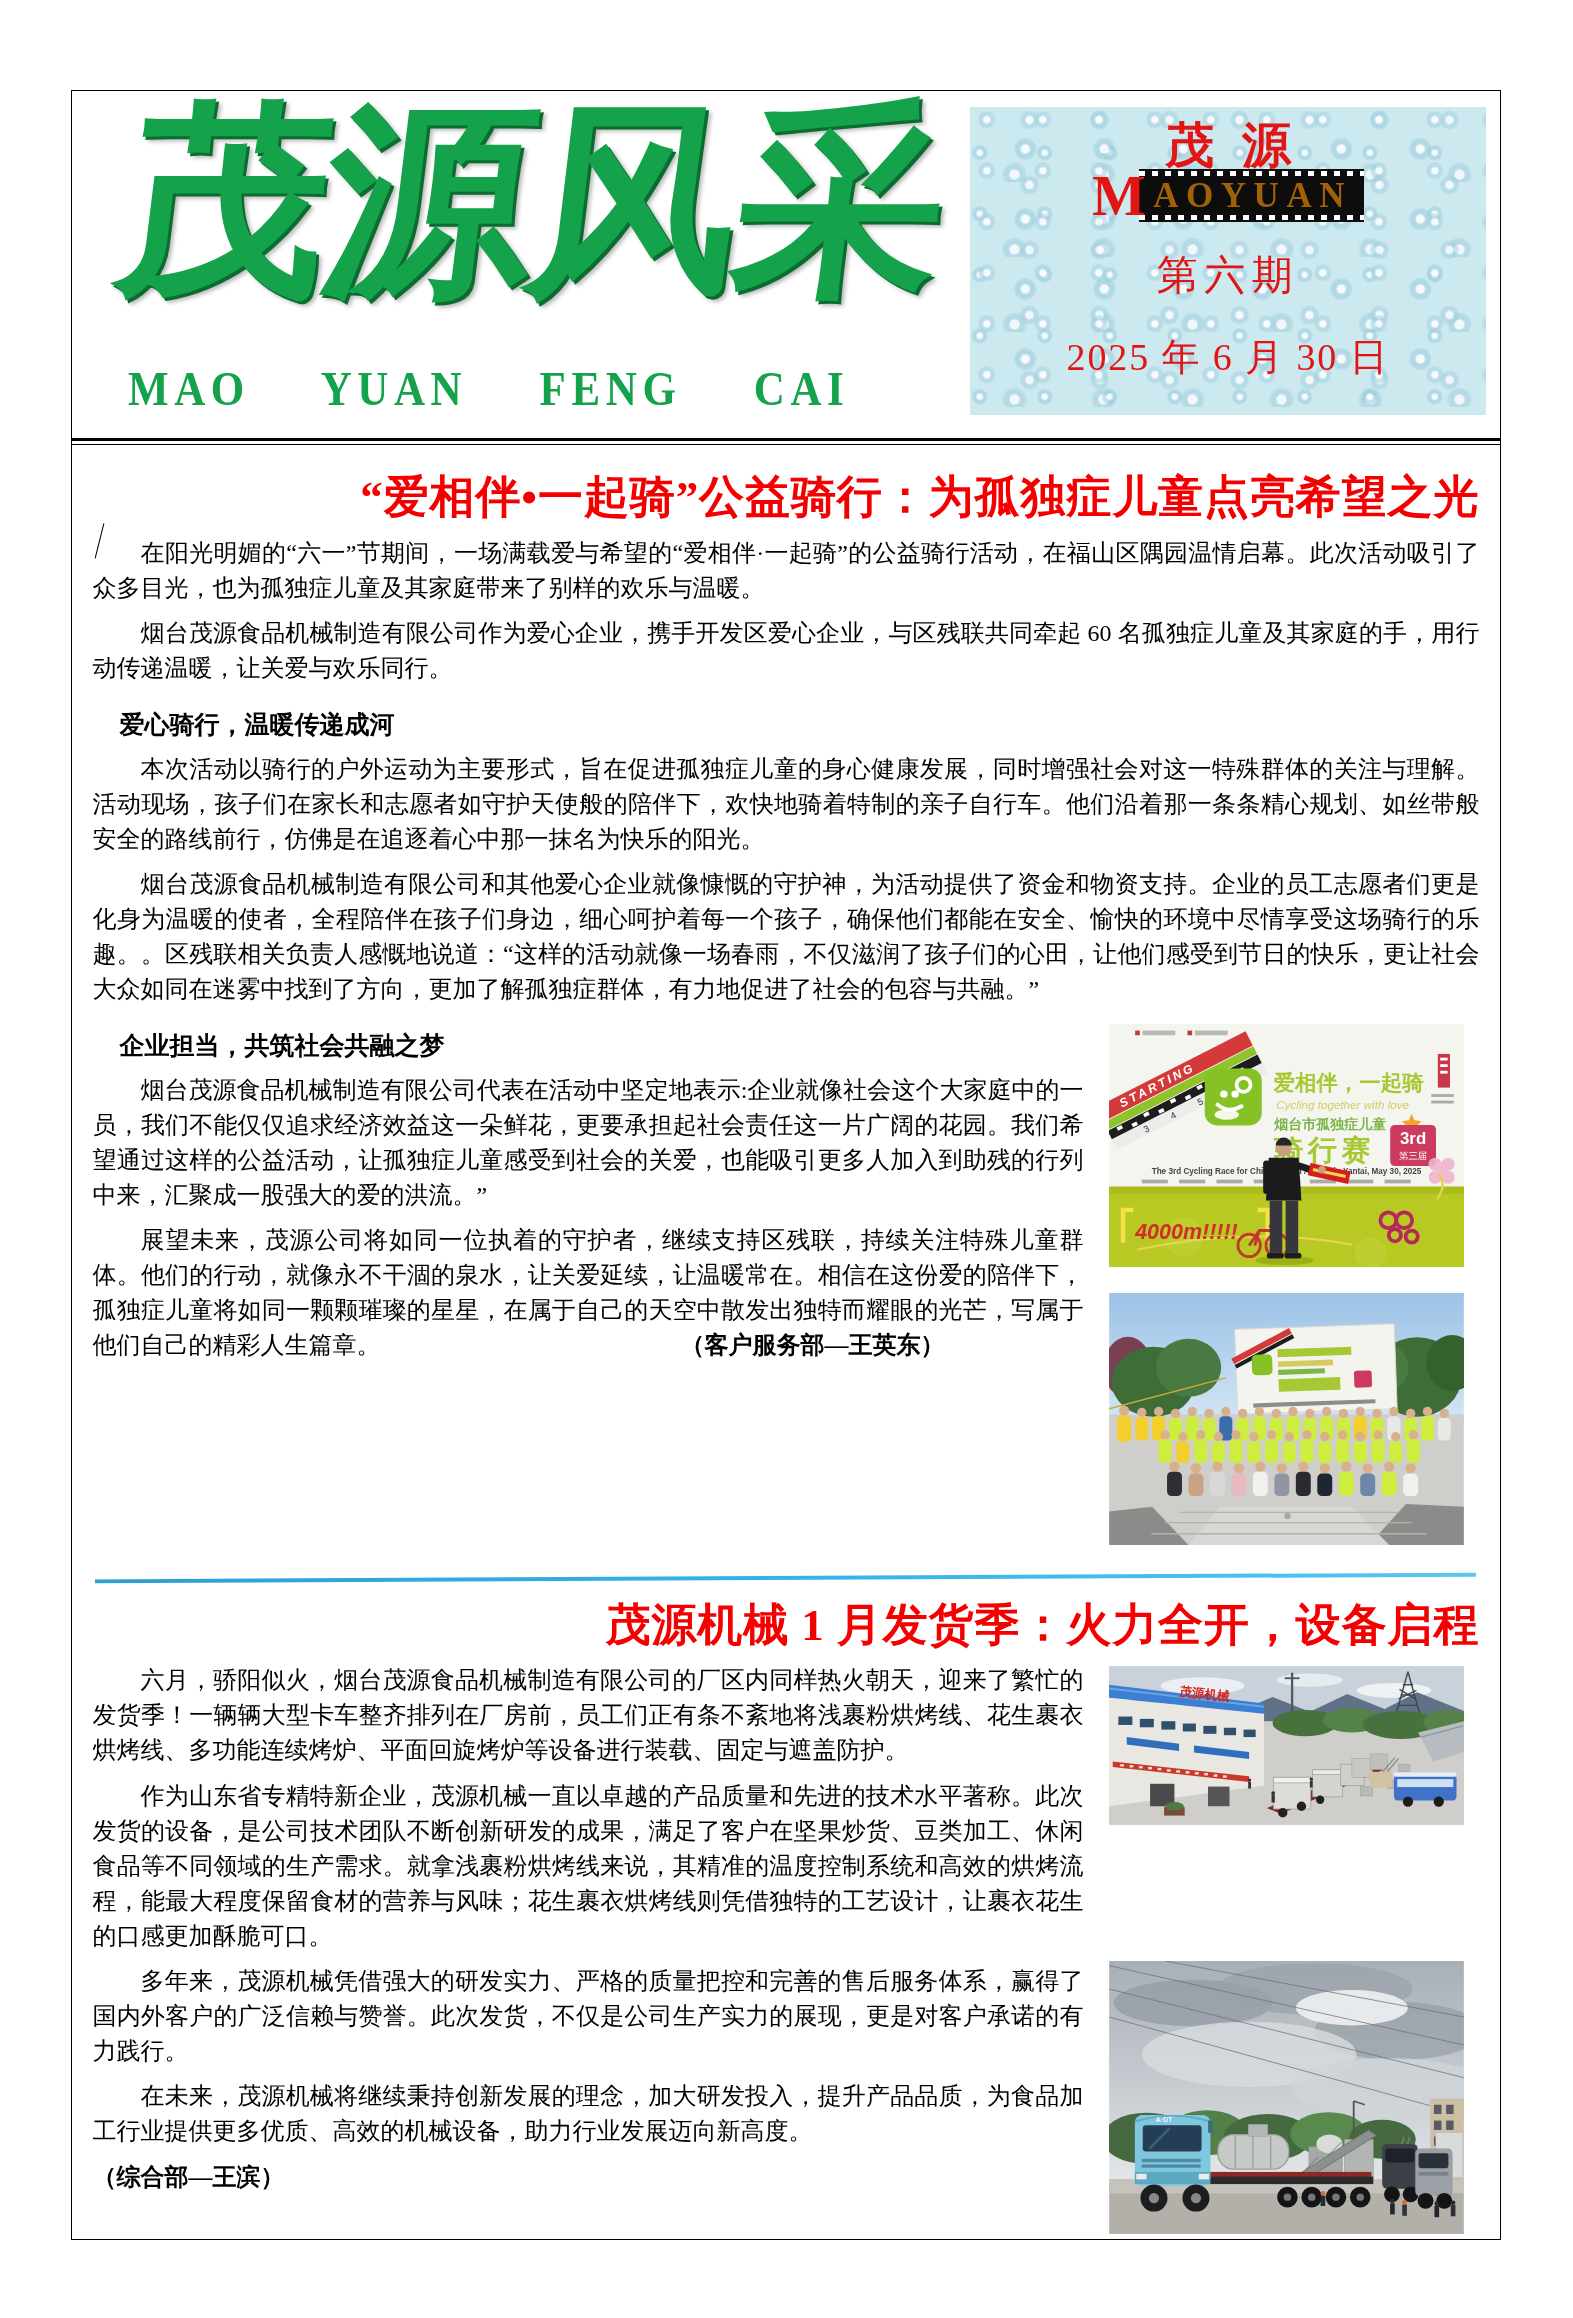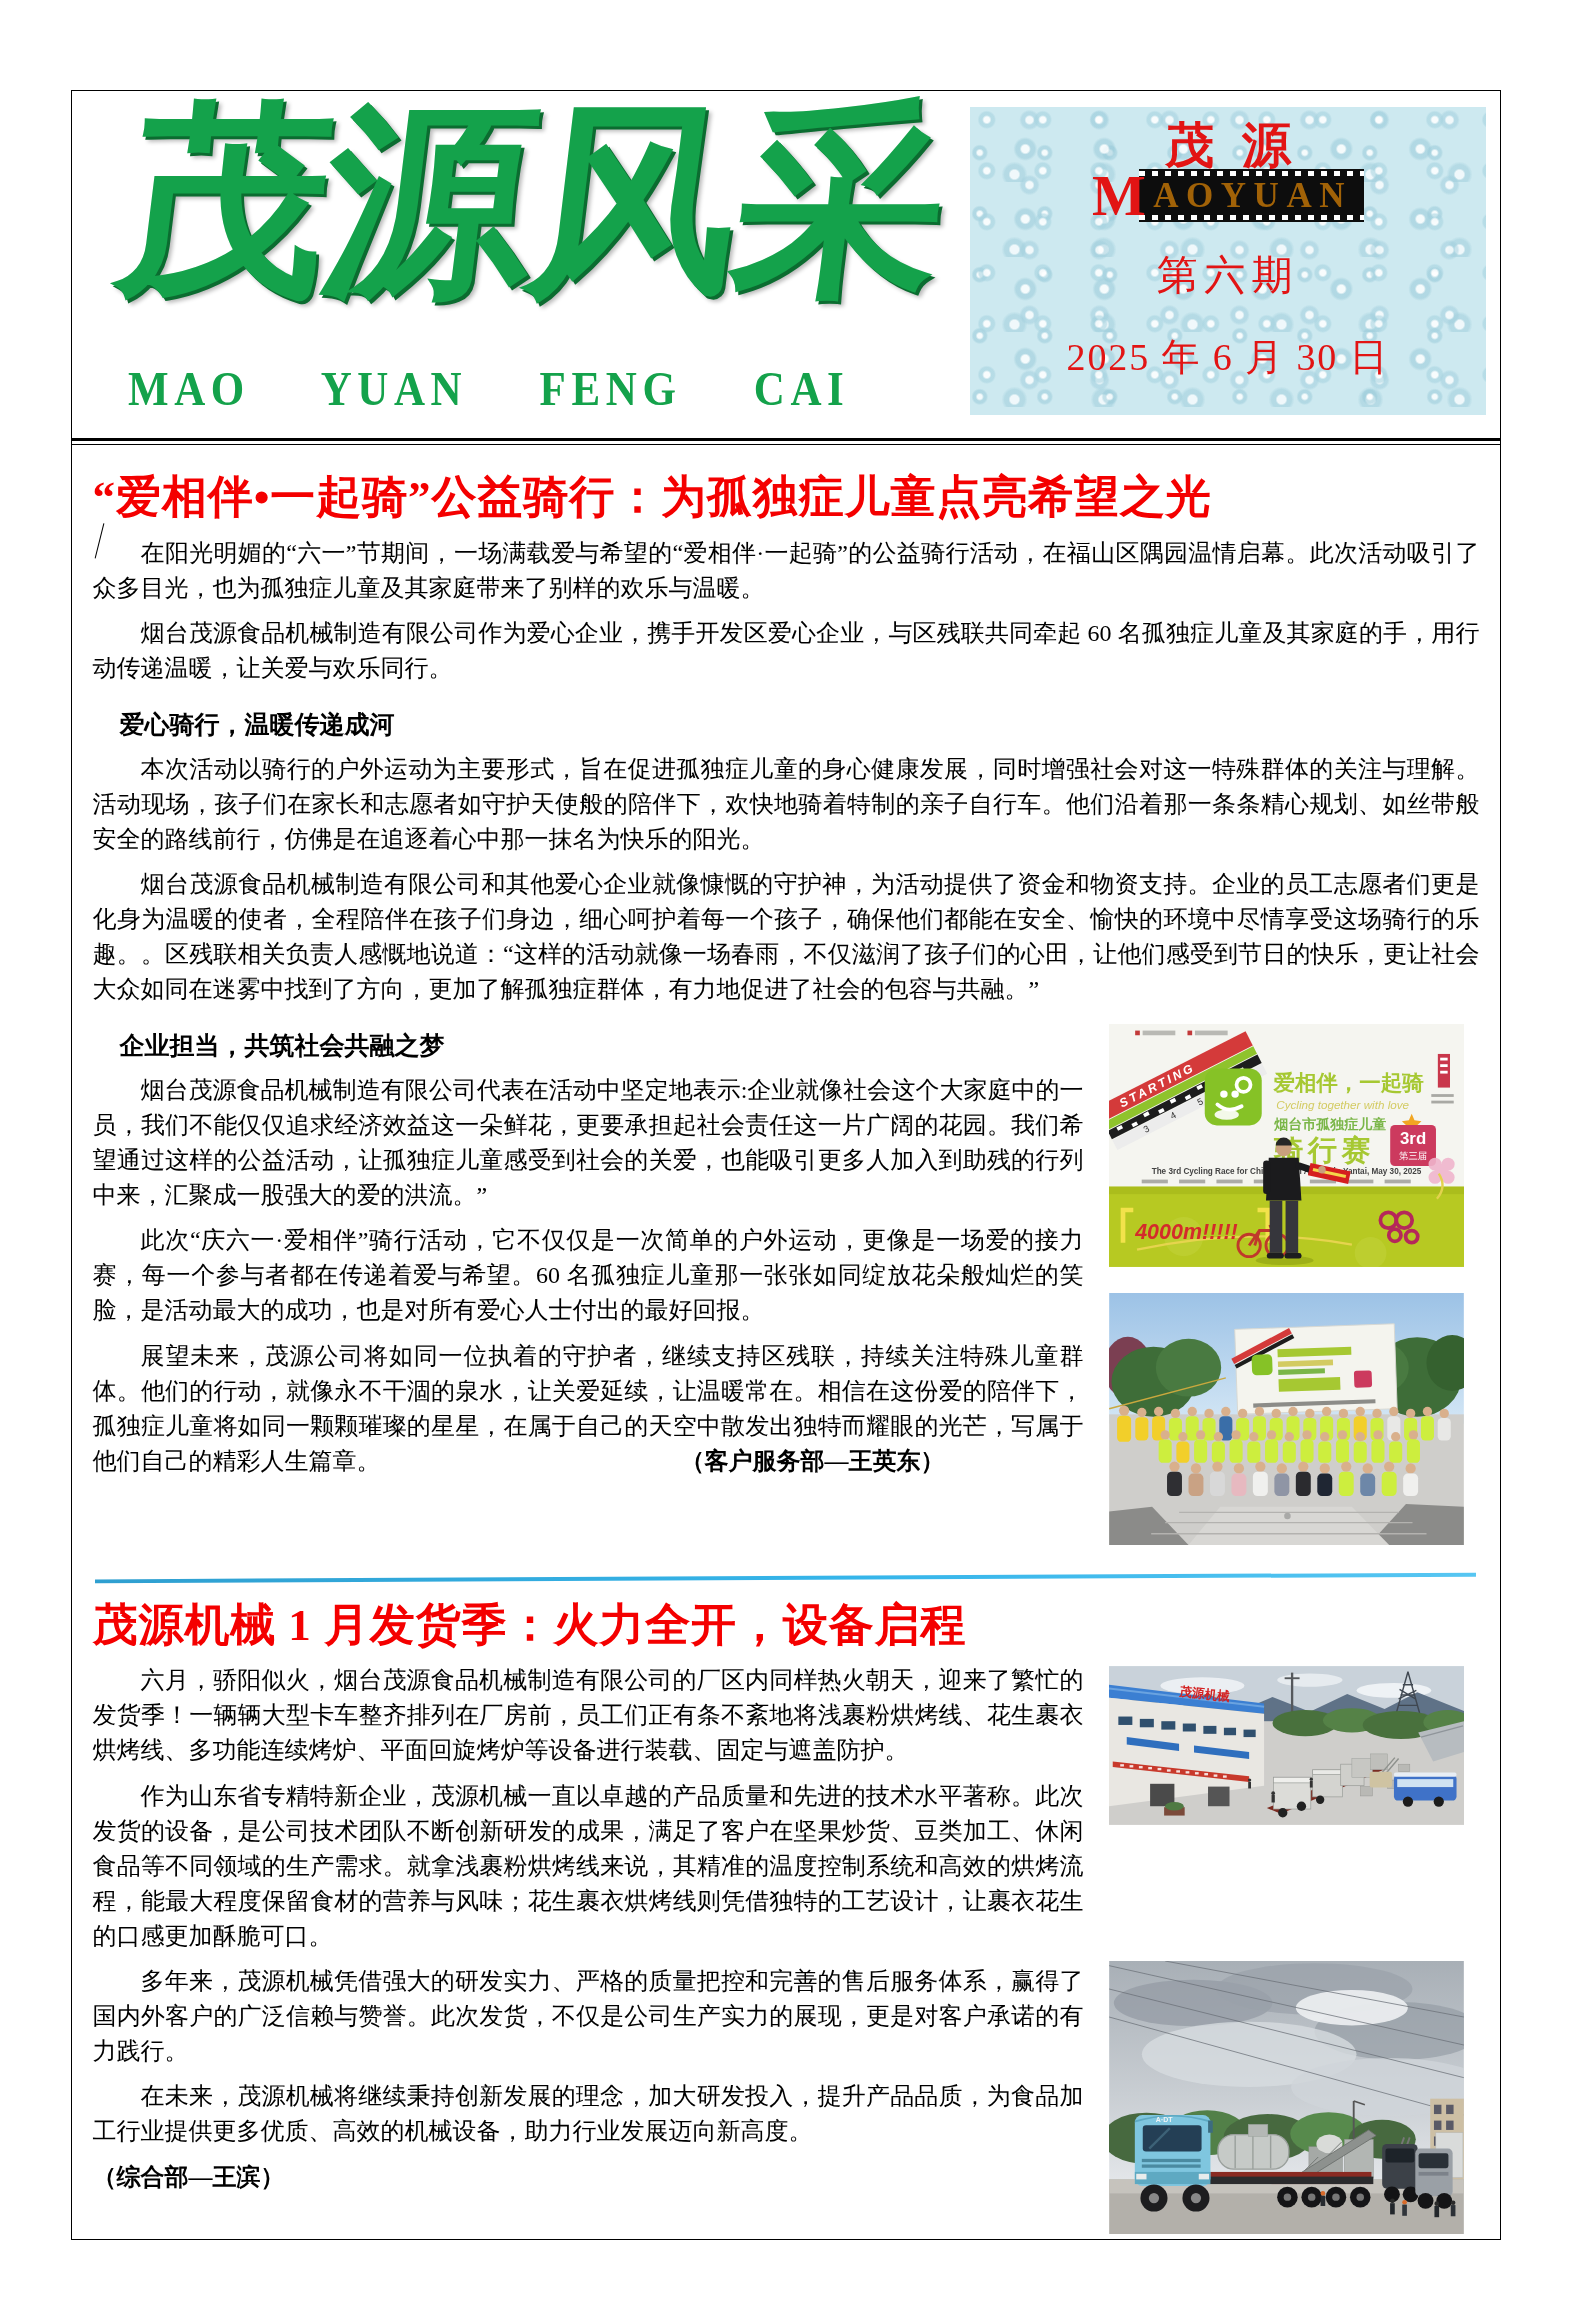--- a/index.html
+++ b/index.html
@@ -25,21 +25,21 @@
   .logo-film::before,.logo-film::after{content:"";position:absolute;left:0;right:0;height:4.7px;background:repeating-linear-gradient(90deg,#fff 0 5.6px,transparent 5.6px 13px);}
   .logo-film::before{top:2.3px;} .logo-film::after{bottom:2.3px;}
   .issue{margin-top:26px;font-size:41px;font-weight:normal;color:#e21414;letter-spacing:6.5px;}
   .idate{margin-top:29px;font-size:38px;color:#e21414;letter-spacing:1.9px;}
   
   .rule-double{height:2.8px;border-top:3.3px solid #000;border-bottom:1.4px solid #000;}
   .stray{position:absolute;left:27px;top:432px;width:1.4px;height:36px;background:#000;transform:rotate(14deg);}
   
   .content{padding:2.8px 20.6px 0 20.6px;font-size:24px;line-height:35px;color:#000;text-align:justify;}
   .content p{margin:10.3px 0;text-indent:2em;}
-  h1.t1,h2.t2{color:#f40000;text-align:left;font-size:45px;line-height:1.25;font-weight:bold;margin:21.5px 0 8.4px 0;letter-spacing:0.9px;}
+  h1.t1,h2.t2{color:#f40000;text-align:right;font-size:45px;line-height:1.25;font-weight:bold;margin:21.5px 0 8.4px 0;letter-spacing:0.9px;}
   h2.t2{margin-top:17px;}
   h3.sec{font-size:25px;margin:20.6px 0 9.3px 0;padding-left:27px;font-weight:bold;}
   .attrib1{display:inline-block;margin-left:252px;font-weight:bold;}
   .attrib2{padding-right:117px;font-weight:bold;text-indent:0 !important;}
   .float-col{float:right;width:370px;margin:6.5px 0 4.7px 26px;}
   .float-col .ph{display:block;margin:0 0 26px 0;}
   .float-col2{float:right;width:370px;margin:4.7px 0 4.7px 26px;}
   .float-col2 .ph{display:block;}
   .gap2{height:136px;}
   .blue-rule{clear:both;border:none;height:4.2px;margin:20.6px 2.8px 12px 2.8px;background:linear-gradient(90deg,#2f9fd0,#35b5ea 55%,#57c6f2);transform:rotate(-0.28deg);}
@@ -332,21 +332,20 @@
         <polygon points="170,540 238,458 520,458 600,540" fill="#d8d7d4"></polygon>
         <line x1="150" y1="470" x2="620" y2="470" stroke="#b3b2af" stroke-width="3"></line>
         <line x1="120" y1="492" x2="650" y2="492" stroke="#b3b2af" stroke-width="3"></line>
         <line x1="90" y1="516" x2="680" y2="516" stroke="#b3b2af" stroke-width="3"></line>
         <circle cx="382" cy="478" r="7" fill="#a9a9a7"></circle>
       </svg>
     </div>
 
     <h3 class="sec">企业担当，共筑社会共融之梦</h3>
     <p>烟台茂源食品机械制造有限公司代表在活动中坚定地表示:企业就像社会这个大家庭中的一员，我们不能仅仅追求经济效益这一朵鲜花，更要承担起社会责任这一片广阔的花园。我们希望通过这样的公益活动，让孤独症儿童感受到社会的关爱，也能吸引更多人加入到助残的行列中来，汇聚成一股强大的爱的洪流。”</p>
-    <p>此次“庆六一·爱相伴”骑行活动，它不仅仅是一次简单的户外运动，更像是一场爱的接力赛，每一个参与者都在传递着爱与希望。60 名孤独症儿童那一张张如同绽放花朵般灿烂的笑脸，是活动最大的成功，也是对所有爱心人士付出的最好回报。</p>
     <p><span>展望未来，茂源公司将如同一位执着的守护者，继续支持区残联，持续关注特殊儿童群体。他们的行动，就像永不干涸的泉水，让关爱延续，让温暖常在。相信在这份爱的陪伴下，孤独症儿童将如同一颗颗璀璨的星星，在属于自己的天空中散发出独特而耀眼的光芒，写属于他们自己的精彩人生篇章。</span><span class="attrib1">（客户服务部—王英东）</span></p>
 
     <div class="blue-rule"></div>
 
     <h2 class="t2">茂源机械 1 月发货季：火力全开，设备启程</h2>
 
     <div class="float-col2">
 
       <svg class="ph" width="355" height="159" viewBox="0 0 760 340" style="font-size:52px">
         <rect width="760" height="130" fill="#c9d2da"></rect>

